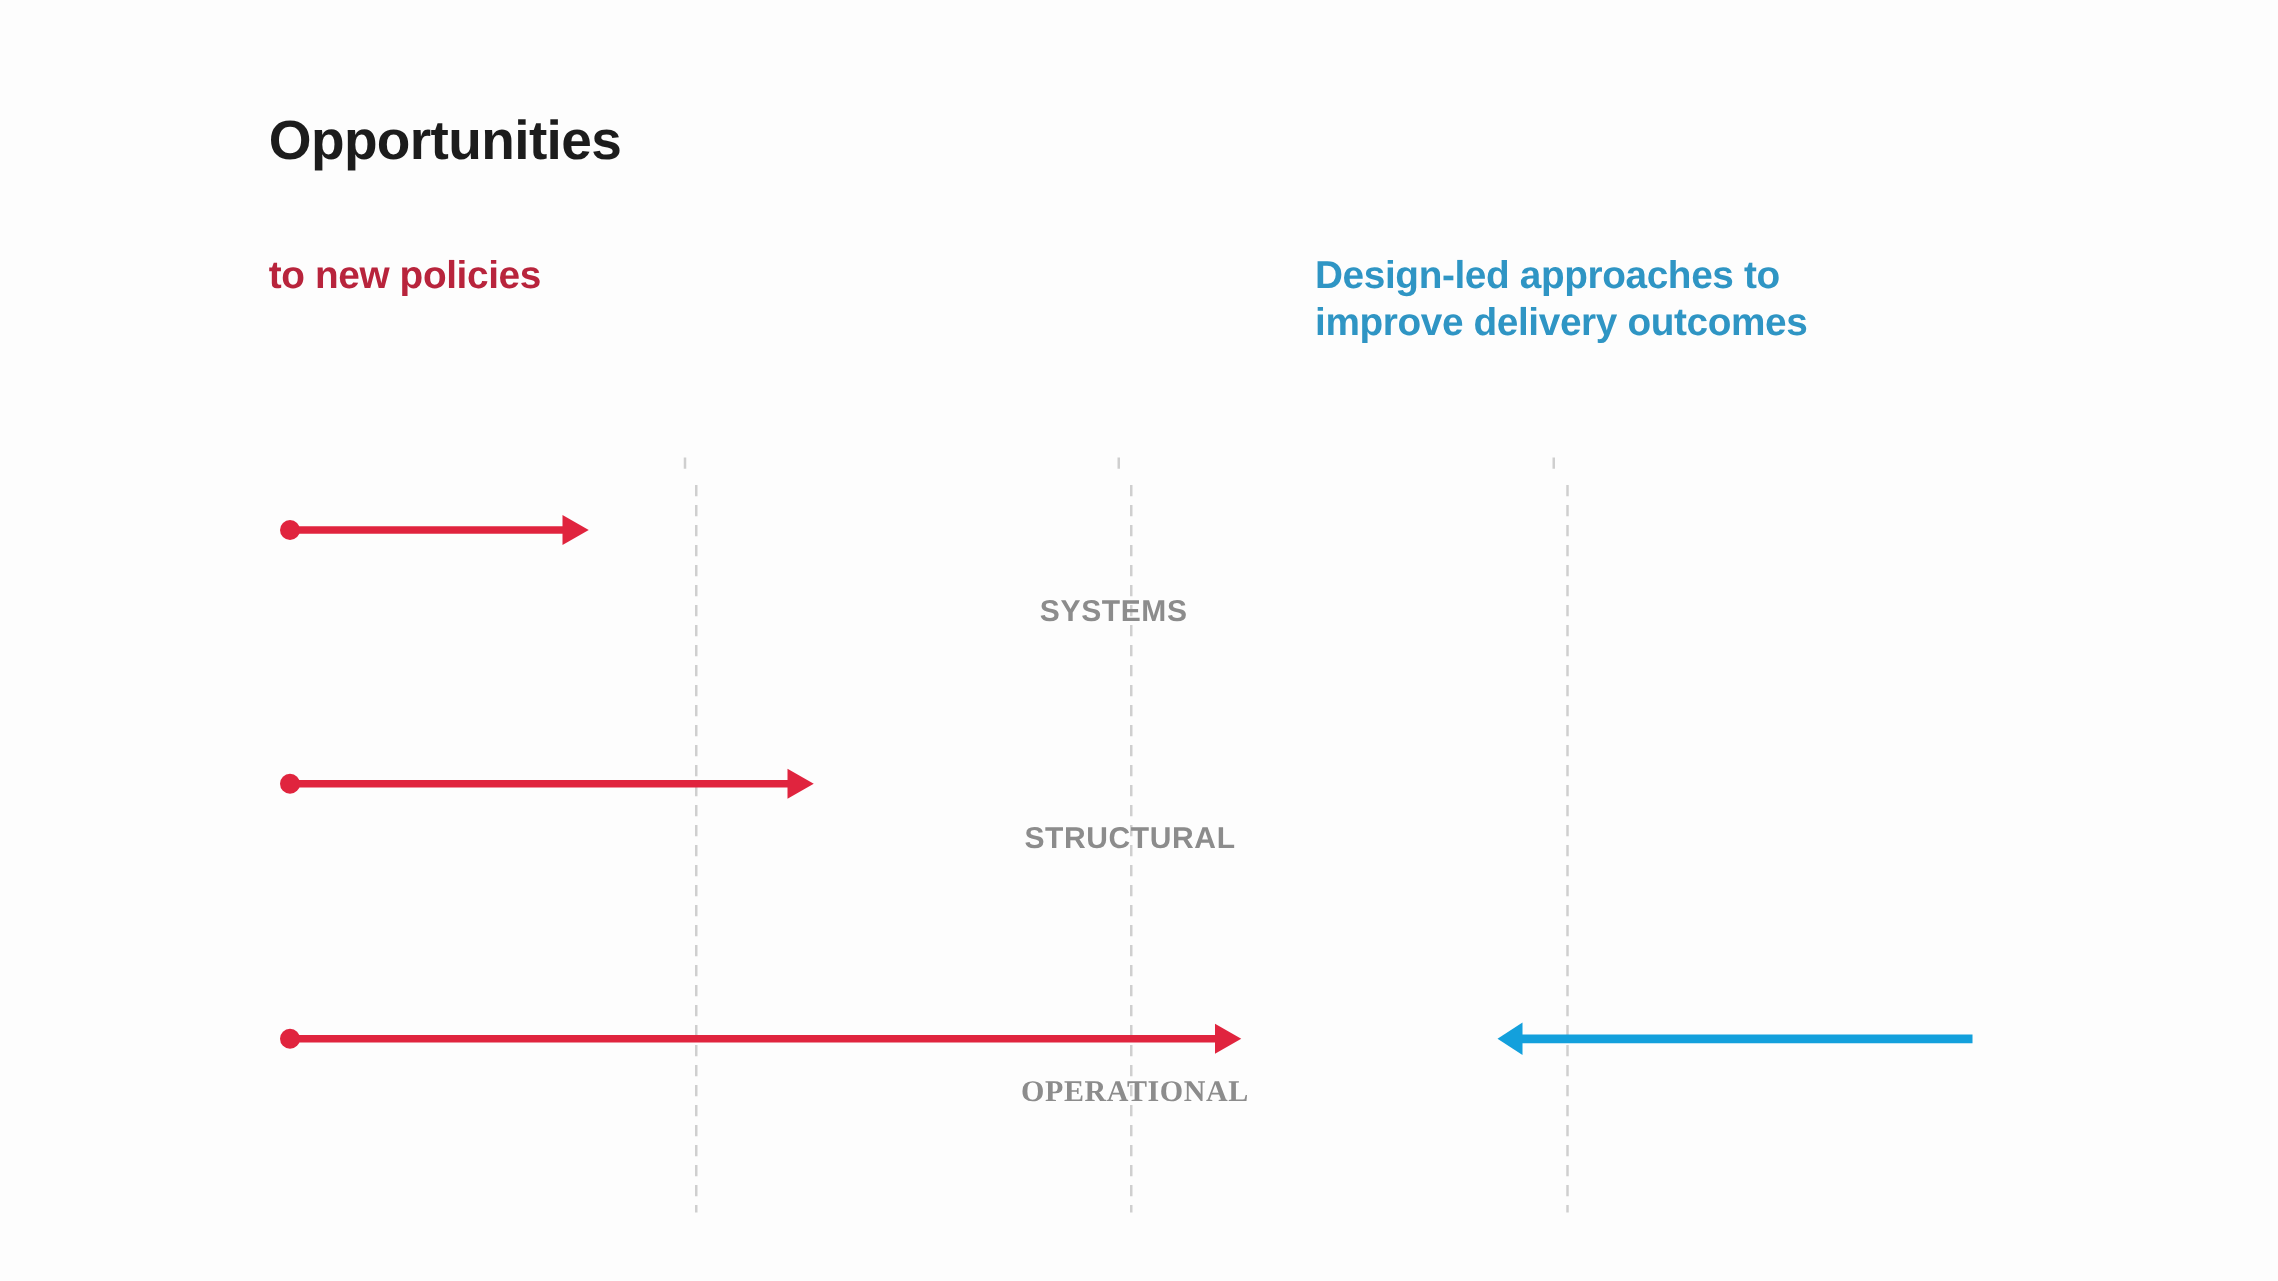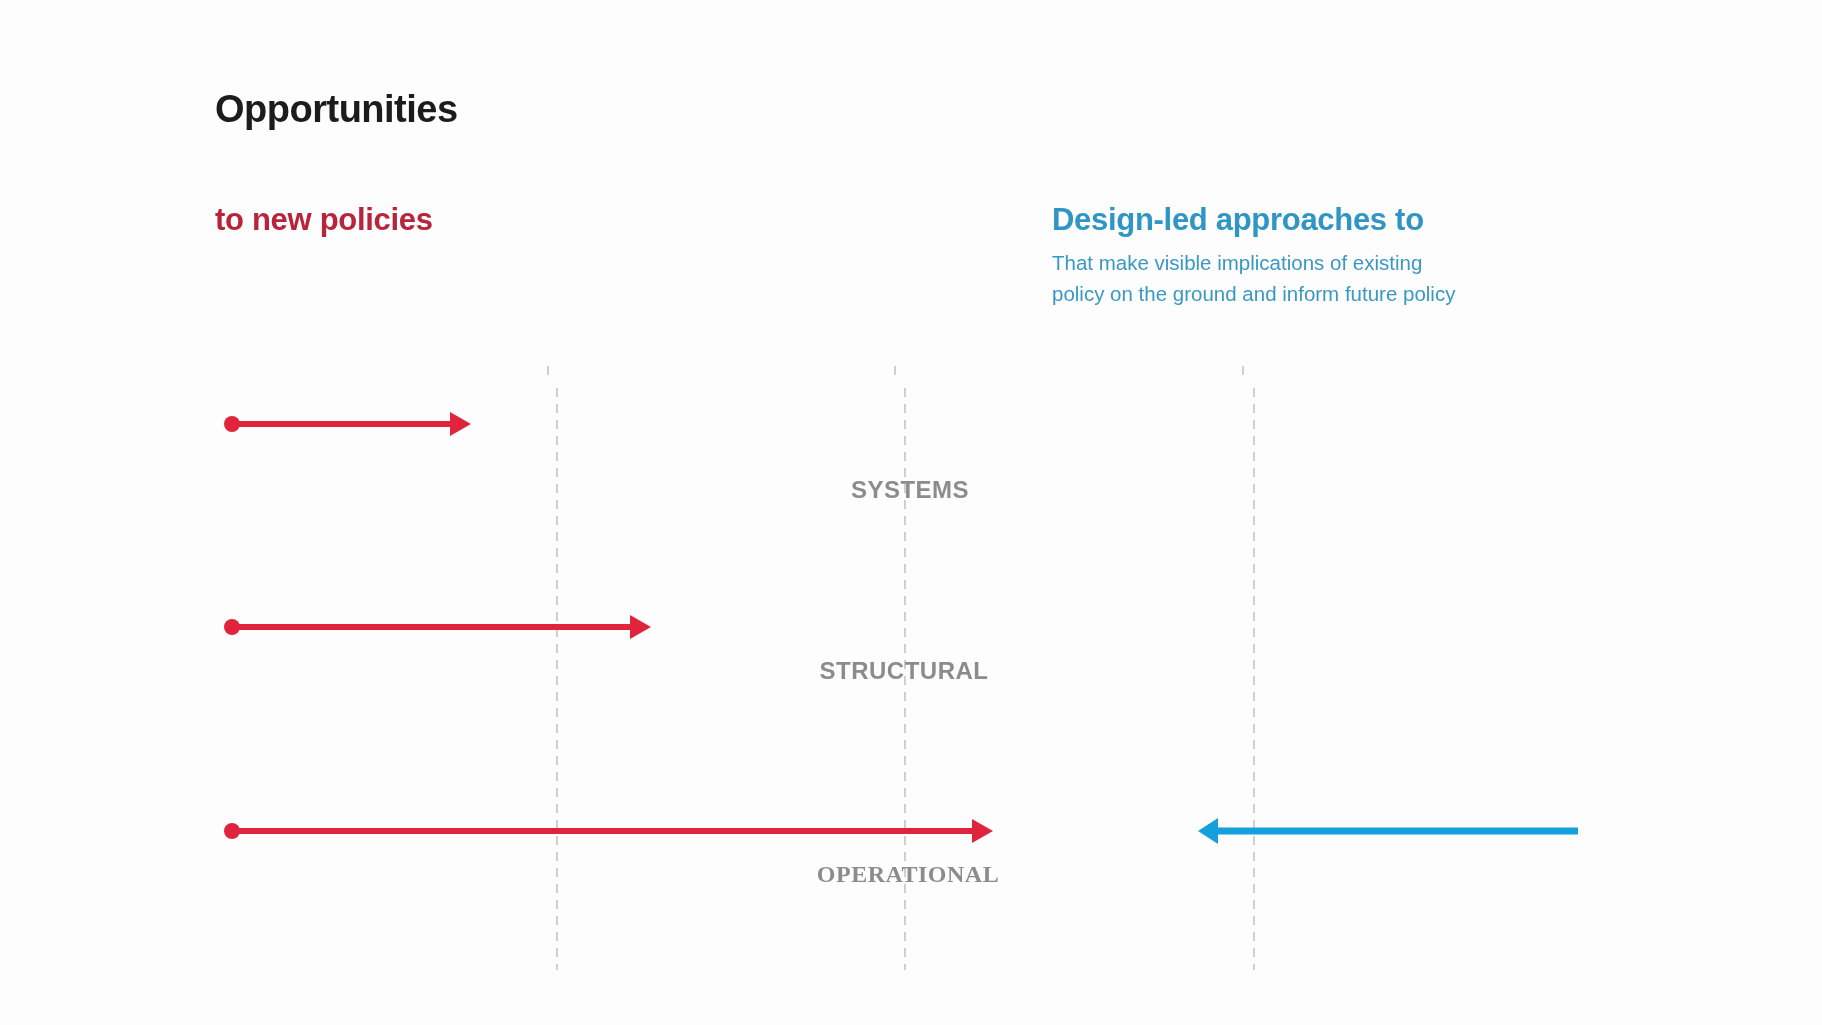--- a/index.html
+++ b/index.html
@@ -11,21 +11,21 @@
       width: 1822px;
       height: 1025px;
       position: relative;
       overflow: hidden;
       font-family: "Liberation Sans", "DejaVu Sans", sans-serif;
     }
     .title {
       position: absolute;
       left: 215px;
       top: 88px;
-      font-size: 38px;
+      font-size: 44px;
       font-weight: bold;
       color: #1c1c1c;
       letter-spacing: -0.5px;
       margin: 0;
       text-align: right;
     }
     .left-heading {
       position: absolute;
       left: 215px;
       top: 201px;
@@ -76,24 +76,21 @@
 
 <h1 class="title">Opportunities</h1>
 
 <div class="left-heading">
   <div>to new policies</div>
 </div>
 
 <div class="right-block">
   <div class="right-heading">
     <div>Design-led approaches to</div>
-  </div>
-  <div class="right-sub">
-    <div>That make visible implications of existing</div>
-    <div>policy on the ground and inform future policy</div>
+    <div>improve delivery outcomes</div>
   </div>
 </div>
 
 <svg class="diagram" width="1822" height="1025" viewBox="0 0 1822 1025">
 
   <g stroke="#cfcfcf" stroke-width="2" stroke-dasharray="9 7">
     <line x1="548" y1="366" x2="548" y2="378"></line>
     <line x1="557" y1="388" x2="557" y2="970"></line>
     <line x1="895" y1="366" x2="895" y2="378"></line>
     <line x1="905" y1="388" x2="905" y2="970"></line>
@@ -118,15 +115,15 @@
     <line x1="232" y1="831" x2="977" y2="831" stroke-width="6"></line>
     <polygon points="972,819 993,831 972,843" stroke="none"></polygon>
   </g>
 
   <g fill="#13a0dc" stroke="#13a0dc">
     <line x1="1578" y1="831" x2="1215" y2="831" stroke-width="7"></line>
     <polygon points="1218,818 1198,831 1218,844" stroke="none"></polygon>
   </g>
 </svg>
 
-<div class="level-label" style="left:891px; top:476px;margin-left:19px;">SYSTEMS</div>
+<div class="level-label" style="left:891px; top:476px;">SYSTEMS</div>
 <div class="level-label" style="left:904px; top:657px;text-align:center;">STRUCTURAL</div>
 <div class="level-label" style="left:908px; top:861px;font-family:Liberation Serif, serif;">OPERATIONAL</div>
 
 </body></html>

